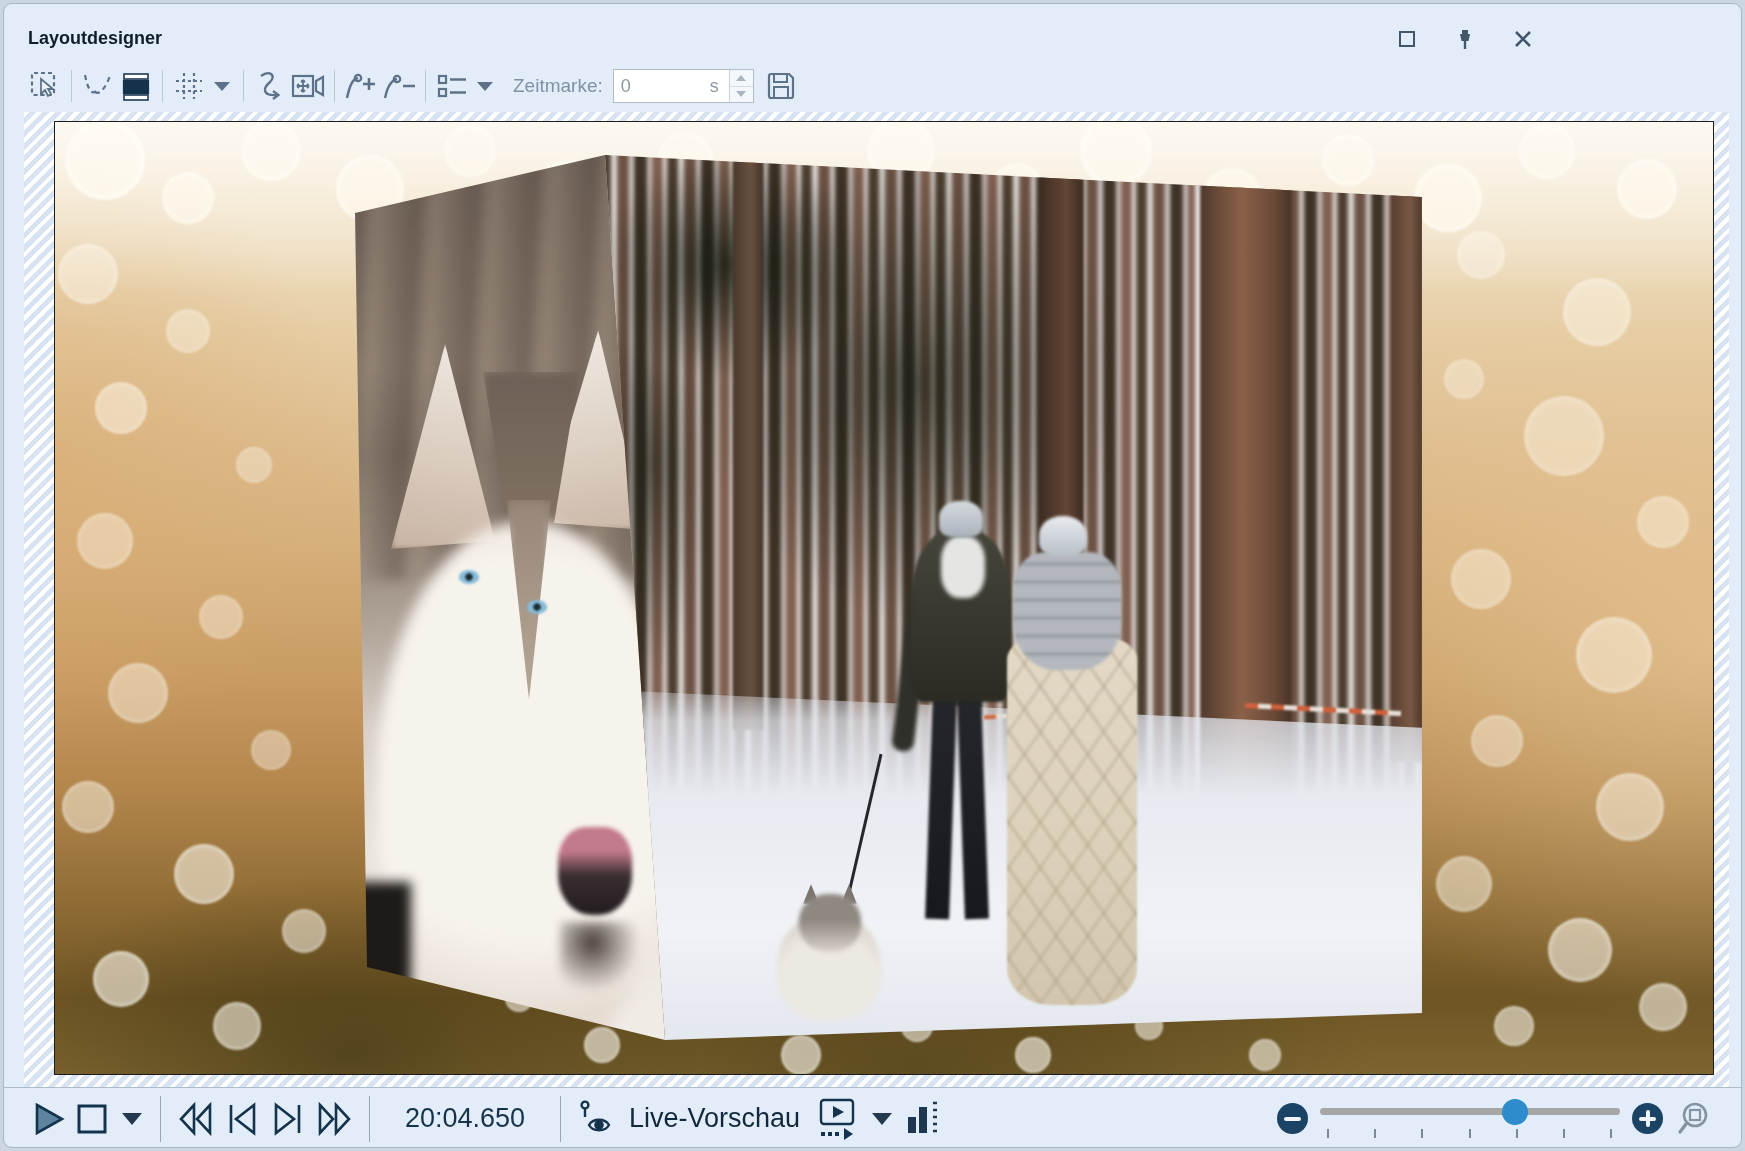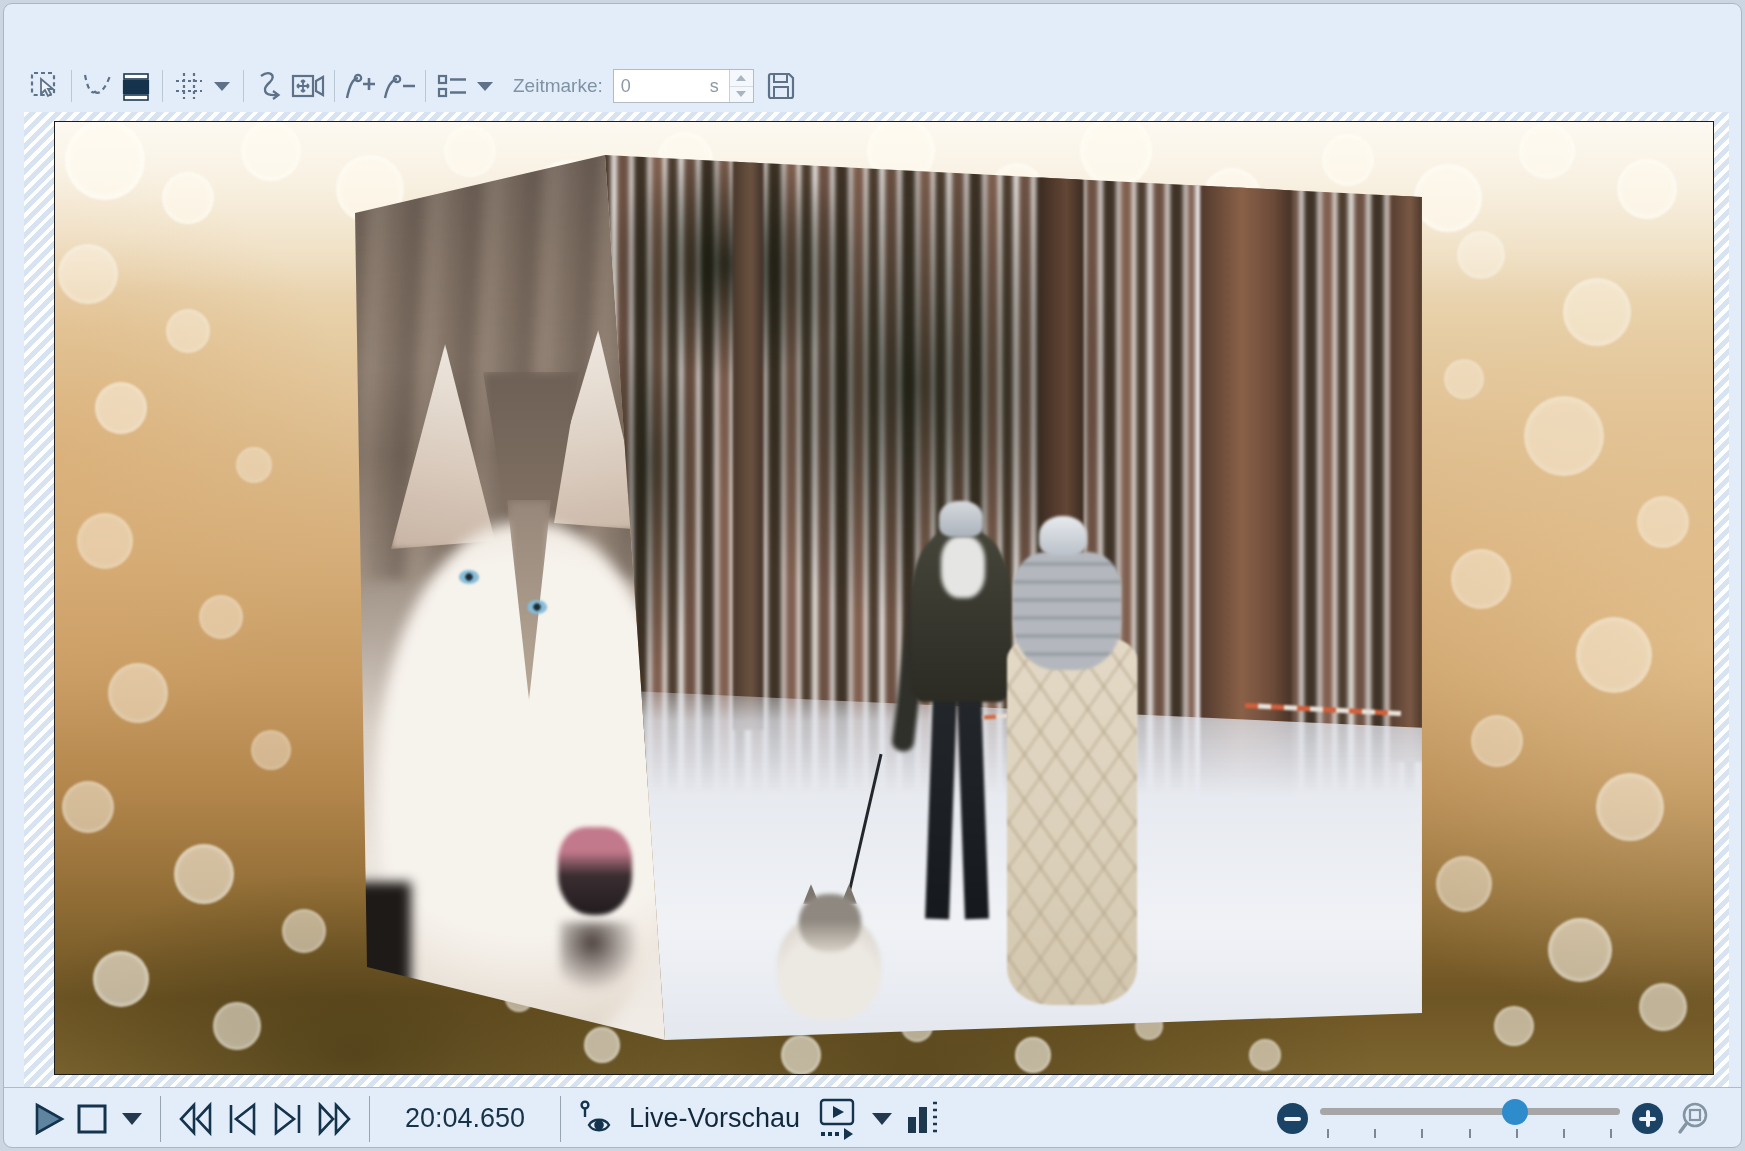--- a/index.html
+++ b/index.html
@@ -132,20 +132,40 @@
   .slider .thumb { position:absolute; top:0px; width:26px; height:26px; border-radius:50%; background:#2f8ccc; }
   .slider .tick { position:absolute; top:30px; width:2px; height:9px; background:#7c8894; }
 
   svg { display:block; }
 </style>
 </head>
 <body>
 
 <div class="window">
 
+  <div class="titlebar">
+    <span class="title">Layoutdesigner</span>
+    <div class="winbtn" id="btn-max">
+      <svg width="18" height="18" viewBox="0 0 18 18">
+          <rect x="2" y="2" width="14" height="14" stroke-width="2"></rect>
+        </svg>
+    </div>
+    <div class="winbtn" id="btn-pin">
+      <svg width="20" height="22" viewBox="0 0 20 22">
+        <rect x="7" y="2" width="6" height="4" fill="#43566a" stroke="none"></rect>
+        <path d="M5 6 L15 6 L13.5 13 L6.5 13 Z" fill="#43566a" stroke="none"></path>
+        <line x1="10" y1="13" x2="10" y2="21" stroke-width="2.4"></line>
+      </svg>
+    </div>
+    <div class="winbtn" id="btn-close">
+      <svg width="18" height="18" viewBox="0 0 18 18">
+          <path d="M2 2 L16 16 M16 2 L2 16" stroke-width="2.6"></path>
+        </svg>
+    </div>
+  </div>
 
   <div class="toolbar">
     <div class="tb-btn">
       <svg width="32" height="32" viewBox="0 0 32 32">
         <rect x="3" y="3" width="22" height="22" rx="2" stroke-dasharray="4 3"></rect>
         <path d="M12 9 L12 24 L16 20 L19 26 L22 24 L19 19 L24 19 Z" fill="#eef3f8" stroke="#5d7288" stroke-width="1.8"></path>
       </svg>
     </div>
     <div class="tb-sep"></div>
     <div class="tb-btn">

